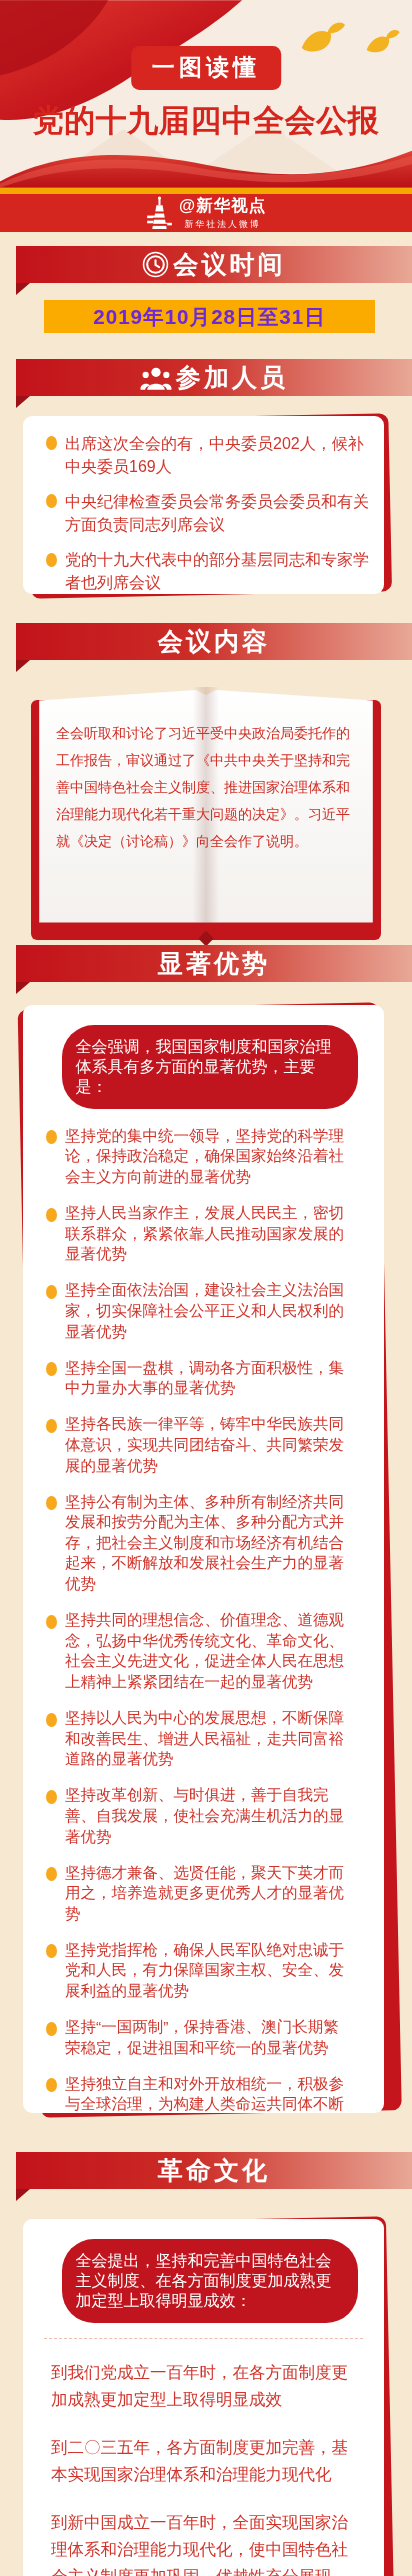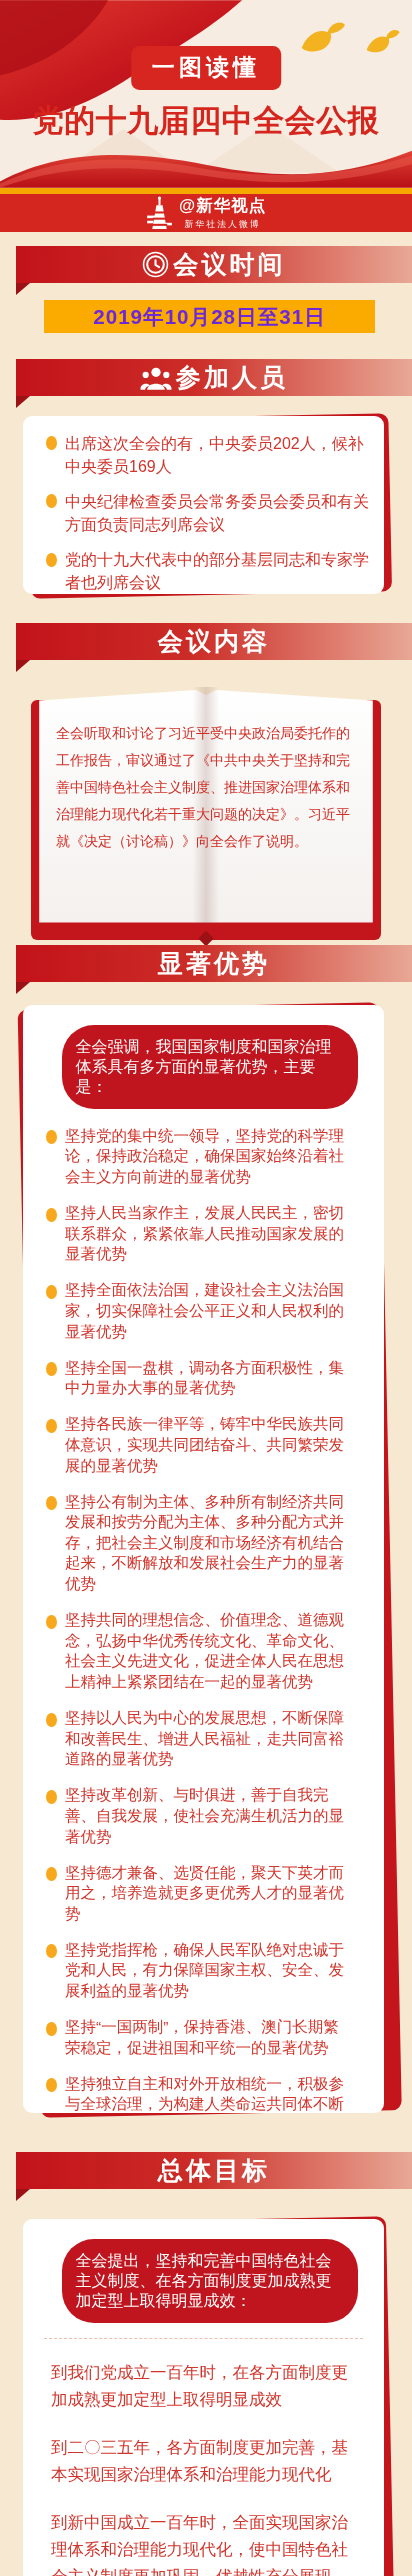--- a/index.html
+++ b/index.html
@@ -262,21 +262,21 @@
           <span>坚持“一国两制”，保持香港、澳门长期繁荣稳定，促进祖国和平统一的显著优势</span>
         </li>
         <li>
           <span>坚持独立自主和对外开放相统一，积极参与全球治理，为构建人类命运共同体不断作出贡献的显著优势</span>
         </li>
       </ul>
   </div>
 </div>
 
 <div class="ribbon r-goal">
-  <span class="label">总体目标</span>
+  <span class="label">革命文化</span>
 </div>
 
 <div class="card-wrap cw3">
   <div class="card">
     <div class="intro-box">全会提出，坚持和完善中国特色社会主义制度、在各方面制度更加成熟更加定型上取得明显成效：</div>
     <hr class="dashed">
     <div class="milestones">
 
     <p><span>到我们党成立一百年时，在各方面制度更加成熟更加定型上取得明显成效</span></p>
         <p><span>到二〇三五年，各方面制度更加完善，基本实现国家治理体系和治理能力现代化</span></p>

